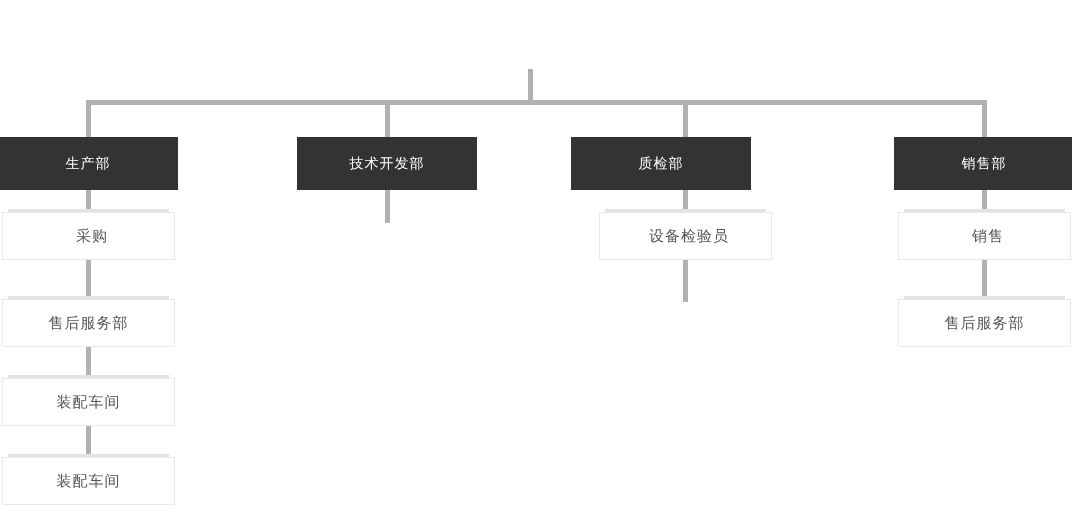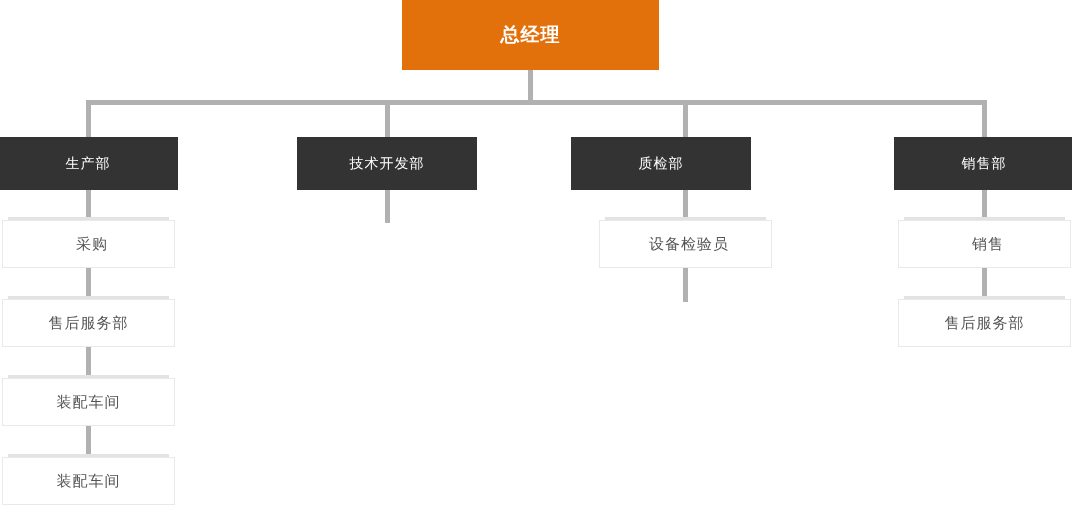--- a/index.html
+++ b/index.html
@@ -52,41 +52,40 @@
     position:absolute;
     top:-4px;left:5px;right:5px;height:3px;
     background:var(--child-top-bar);
   }
   
   .col0.dept-node{left:-2px;}  .col0.child-node{left:2px;}
   .col1.dept-node{left:297px;} .col1.child-node{left:301px;}
   .col2.dept-node{left:571px;} .col2.child-node{left:599px;}
   .col3.dept-node{left:894px;} .col3.child-node{left:898px;}
   
-  .row0{top:220px;padding-left:7px;} .row1{top:299px;} .row2{top:378px;} .row3{top:457px;}
+  .row0{top:212px;padding-left:7px;} .row1{top:299px;} .row2{top:378px;} .row3{top:457px;}
   
   .spine{width:5px;}
   .spine.col0{left:85.5px;}
   .spine.col1{left:384.5px;}
   .spine.col2{left:682.5px;}
   .spine.col3{left:981.5px;}
 </style>
 </head>
 <body>
 
 <div class="canvas">
 
   <div class="line" style="left:528px;top:69px;width:5px;height:31px;"></div>
   <div class="line" style="left:85.5px;top:100px;width:901px;height:5px;"></div>
   <div class="line spine col0" style="top:105px;height:355px;"></div>
   <div class="line spine col1" style="top:105px;height:118px;"></div>
   <div class="line spine col2" style="top:105px;height:197px;"></div>
   <div class="line spine col3" style="top:105px;height:197px;"></div>
 
-  <div class="node root-node">总经理</div>
 
   <div class="node dept-node col0">生产部</div>
   <div class="node dept-node col1">技术开发部</div>
   <div class="node dept-node col2">质检部</div>
   <div class="node dept-node col3">销售部</div>
 
   <div class="node child-node col0 row0">采购</div>
   <div class="node child-node col0 row1">售后服务部</div>
   <div class="node child-node col0 row2">装配车间</div>
   <div class="node child-node col0 row3">装配车间</div>

